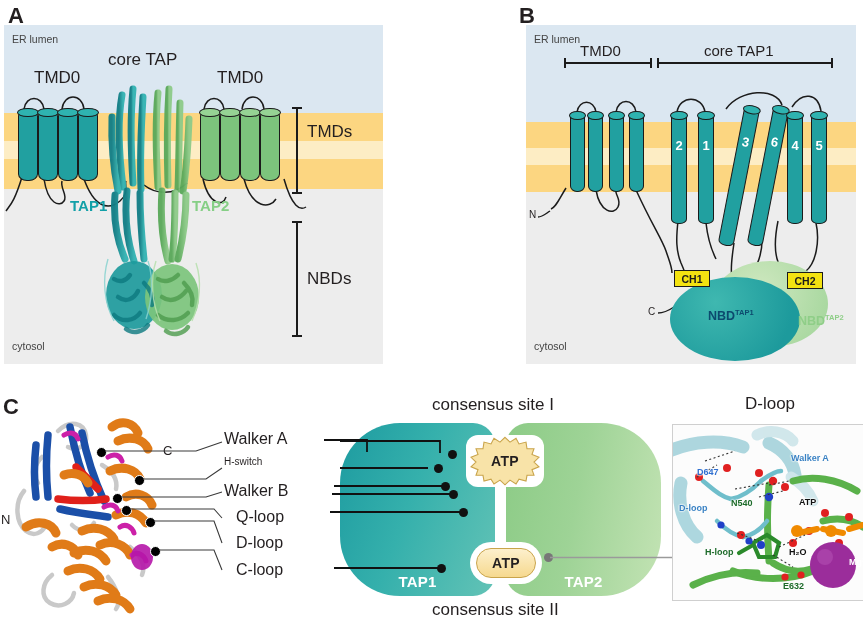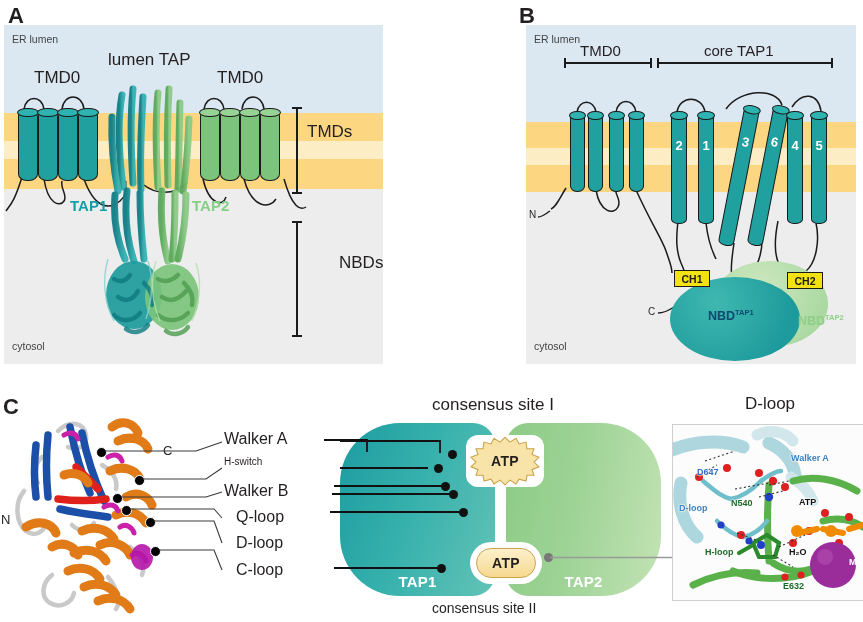--- a/index.html
+++ b/index.html
@@ -186,28 +186,28 @@
     <g stroke="#b6e0ad" stroke-width="1.4" fill="none" opacity=".85">
       <path d="M56,178 C50,196 52,220 60,238"></path>
       <path d="M96,180 C102,198 100,220 92,238"></path>
     </g>
   </svg>
 
   <div class="lbl lbl-small" style="left:8px;top:8px;">ER lumen</div>
   <div class="lbl lbl-small" style="left:8px;top:315px;">cytosol</div>
   <div class="lbl lbl-big" style="left:30px;top:43px;">TMD0</div>
   <div class="lbl lbl-big" style="left:213px;top:43px;">TMD0</div>
-  <div class="lbl lbl-big" style="left:104px;top:25px;">lumen TAP</div>
+  <div class="lbl lbl-big" style="left:104px;top:25px;">core TAP</div>
   <div class="lbl lbl-med" style="left:66px;top:172px;color:#12a0a8;font-weight:bold;">TAP1</div>
   <div class="lbl lbl-med" style="left:188px;top:172px;color:#86cf86;font-weight:bold;">TAP2</div>
 
   <div class="vbrack" style="left:292px;top:82px;height:87px;"></div>
   <div class="lbl lbl-big" style="left:303px;top:97px;">TMDs</div>
   <div class="vbrack" style="left:292px;top:196px;height:116px;"></div>
-  <div class="lbl lbl-big" style="left:303px;top:228px;margin-left:32px;">NBDs</div>
+  <div class="lbl lbl-big" style="left:303px;top:244px;">NBDs</div>
 </div>
 
 <div class="abs panel-letter" style="left:519px;top:5px;">B</div>
 
 <div class="membox" id="boxB" style="left:526px;top:25px;width:330px;height:339px;">
   <div class="lumen" style="height:97px;"></div>
   <div class="mem-outer" style="top:97px;height:26px;"></div>
   <div class="mem-inner" style="top:123px;height:17px;"></div>
   <div class="mem-outer" style="top:140px;height:27px;"></div>
   <div class="cyto" style="top:167px;"></div>
@@ -381,21 +381,21 @@
 </svg>
 
 <div class="abs" style="left:224px;top:430px;font-size:16px;">Walker A</div>
 <div class="abs" style="left:224px;top:456px;font-size:10px;">H-switch</div>
 <div class="abs" style="left:224px;top:482px;font-size:16px;">Walker B</div>
 <div class="abs" style="left:236px;top:508px;font-size:16px;">Q-loop</div>
 <div class="abs" style="left:236px;top:534px;font-size:16px;">D-loop</div>
 <div class="abs" style="left:236px;top:561px;font-size:16px;">C-loop</div>
 
 <div class="abs" style="left:432px;top:395px;font-size:17px;">consensus site I</div>
-<div class="abs" style="left:432px;top:600px;font-size:14px;">consensus site II</div>
+<div class="abs" style="left:432px;top:600px;font-size:17px;">consensus site II</div>
 
 <div class="lobe lobe1" style="left:340px;top:423px;width:155px;height:173px;">
   <div class="lobe-name">TAP1</div>
 </div>
 <div class="lobe lobe2" style="left:506px;top:423px;width:155px;height:173px;">
   <div class="lobe-name">TAP2</div>
 </div>
 
 <svg class="abs" style="left:320px;top:390px;" width="200" height="232">
   <g stroke="#111" stroke-width="1.8" fill="none">

